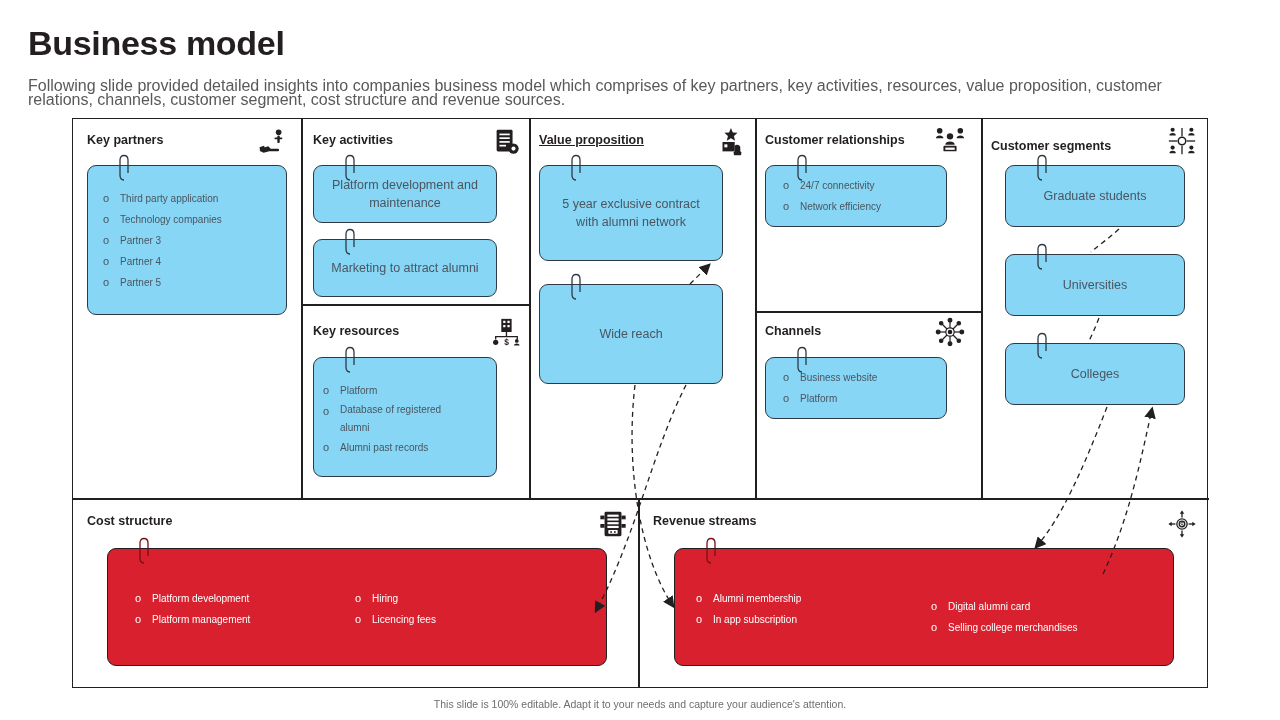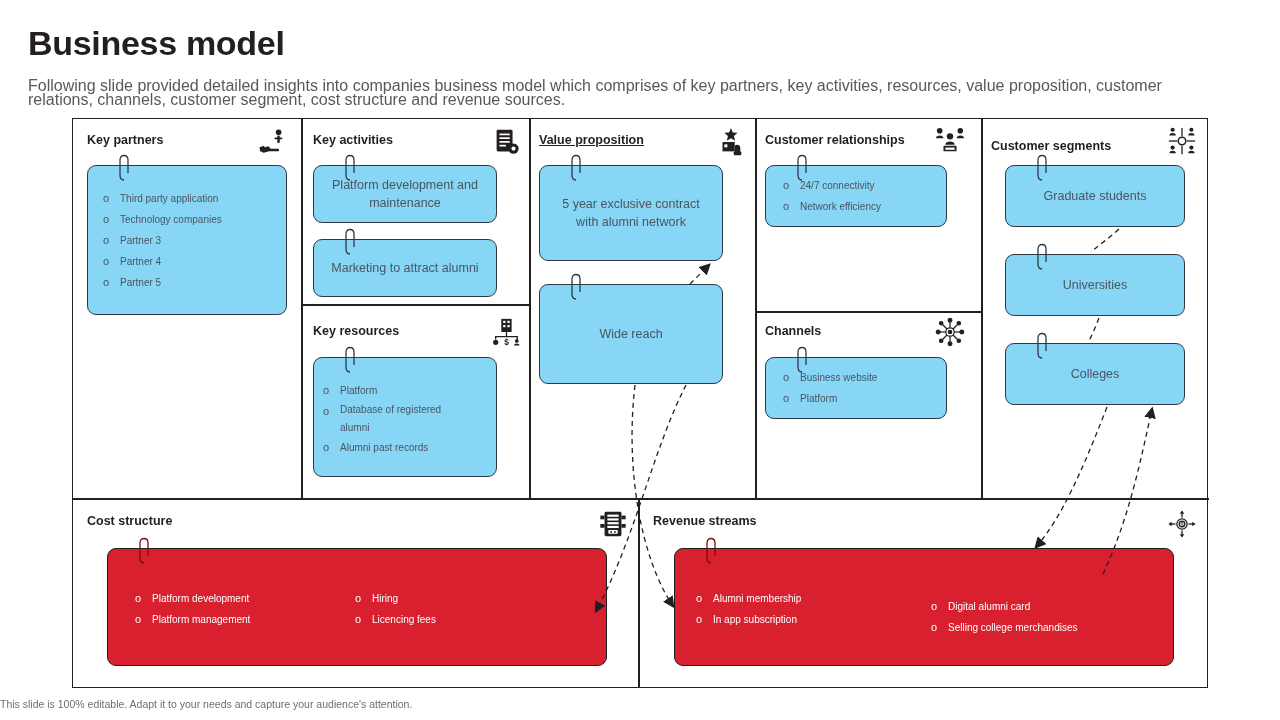--- a/index.html
+++ b/index.html
@@ -96,21 +96,21 @@
     pointer-events: none;
   }
   .clip svg { width: 100%; height: 100%; display: block; }
 
   
   .connectors { position: absolute; left:0; top:0; width: 1136px; height: 570px; pointer-events:none; }
 
   
   .footer {
     position: absolute; left: 0; top: 698px; width: 1280px;
-    text-align: left; font-size: 10.5px; color: #6d6e71;
+    text-align: center; font-size: 10.5px; color: #6d6e71;
   }
 </style>
 </head>
 <body>
 
 <div class="slide">
 
   <div class="page-title">Business model</div>
   <div class="page-subtitle">Following slide provided detailed insights into companies business model which comprises of key partners, key activities, resources, value proposition, customer relations, channels, customer segment, cost structure and revenue sources.</div>
 

